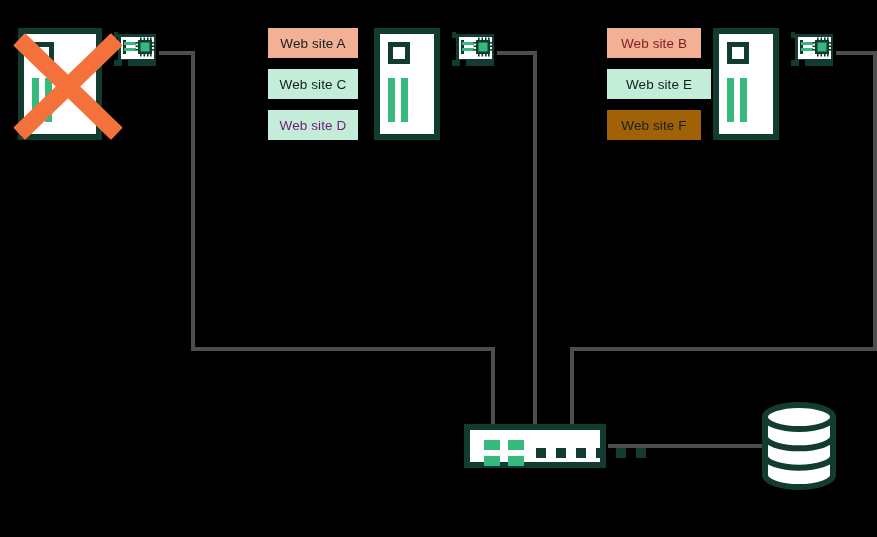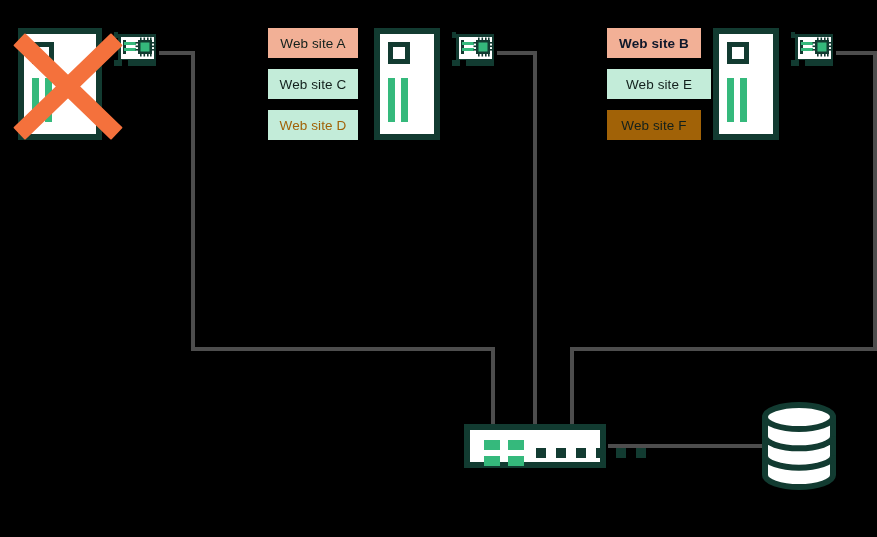--- a/index.html
+++ b/index.html
@@ -186,21 +186,21 @@
       <rect x="39.5" y="15.5" width="3" height="1.6"></rect>
       <rect x="39.5" y="19" width="3" height="1.6"></rect>
     </g>
   </svg></div>
       <div class="fail-x" style="left: 0px; top: 22px; width: 136px; height: 128px;">
         <i class="s1"></i>
         <i class="s2"></i>
       </div>
       <div class="site-label" style="left: 268px; top: 28px; width: 90px; height: 30px; background: rgb(242, 176, 150); color: rgb(18, 32, 28);">Web site A</div>
       <div class="site-label" style="left: 268px; top: 69px; width: 90px; height: 30px; background: rgb(195, 236, 217); color: rgb(18, 32, 28);">Web site C</div>
-      <div class="site-label" style="left: 268px; top: 110px; width: 90px; height: 30px; background: rgb(195, 236, 217); color: #a16207;">Web site D</div>
+      <div class="site-label" style="left: 268px; top: 110px; width: 90px; height: 30px; background: rgb(195, 236, 217); color: #701a75;">Web site D</div>
       <div class="server" style="left: 374px; top: 28px; width: 66px; height: 112px;">
         <div class="server-led"></div>
         <div class="server-bar b1"></div>
         <div class="server-bar b2"></div>
       </div>
       <div class="nic" style="left: 450px; top: 30px;">
   <svg viewBox="0 0 48 42" width="48" height="42" xmlns="http://www.w3.org/2000/svg">
     <path d="M2 2 L2 8 L6 8 L6 30 L2 30 L2 36 L10 36 L10 30 L16 30 L16 36 L44 36 L44 4 L6 4 L6 2 Z" fill="#123b31"></path>
     <rect x="9" y="7" width="33" height="22" fill="#ffffff"></rect>
     <rect x="11" y="10" width="3" height="14" fill="#123b31"></rect>
@@ -219,21 +219,21 @@
       <rect x="35" y="23.5" width="1.6" height="3"></rect>
       <rect x="38" y="23.5" width="1.6" height="3"></rect>
       <rect x="23.5" y="12" width="3" height="1.6"></rect>
       <rect x="23.5" y="15.5" width="3" height="1.6"></rect>
       <rect x="23.5" y="19" width="3" height="1.6"></rect>
       <rect x="39.5" y="12" width="3" height="1.6"></rect>
       <rect x="39.5" y="15.5" width="3" height="1.6"></rect>
       <rect x="39.5" y="19" width="3" height="1.6"></rect>
     </g>
   </svg></div>
-      <div class="site-label" style="left: 607px; top: 28px; width: 94px; height: 30px; background: rgb(242, 176, 150); color: #0f172a; font-weight: bold;">Web site B</div>
+      <div class="site-label" style="left: 607px; top: 28px; width: 94px; height: 30px; background: rgb(242, 176, 150); color: #7f1d1d;">Web site B</div>
       <div class="site-label" style="left: 607px; top: 69px; width: 104px; height: 30px; background: rgb(195, 236, 217); color: rgb(18, 32, 28);">Web site E</div>
       <div class="site-label" style="left: 607px; top: 110px; width: 94px; height: 30px; background: #a16207; color: rgb(18, 32, 28);">Web site F</div>
       <div class="server" style="left: 713px; top: 28px; width: 66px; height: 112px;">
         <div class="server-led"></div>
         <div class="server-bar b1"></div>
         <div class="server-bar b2"></div>
       </div>
       <div class="nic" style="left: 789px; top: 30px;">
   <svg viewBox="0 0 48 42" width="48" height="42" xmlns="http://www.w3.org/2000/svg">
     <path d="M2 2 L2 8 L6 8 L6 30 L2 30 L2 36 L10 36 L10 30 L16 30 L16 36 L44 36 L44 4 L6 4 L6 2 Z" fill="#123b31"></path>

